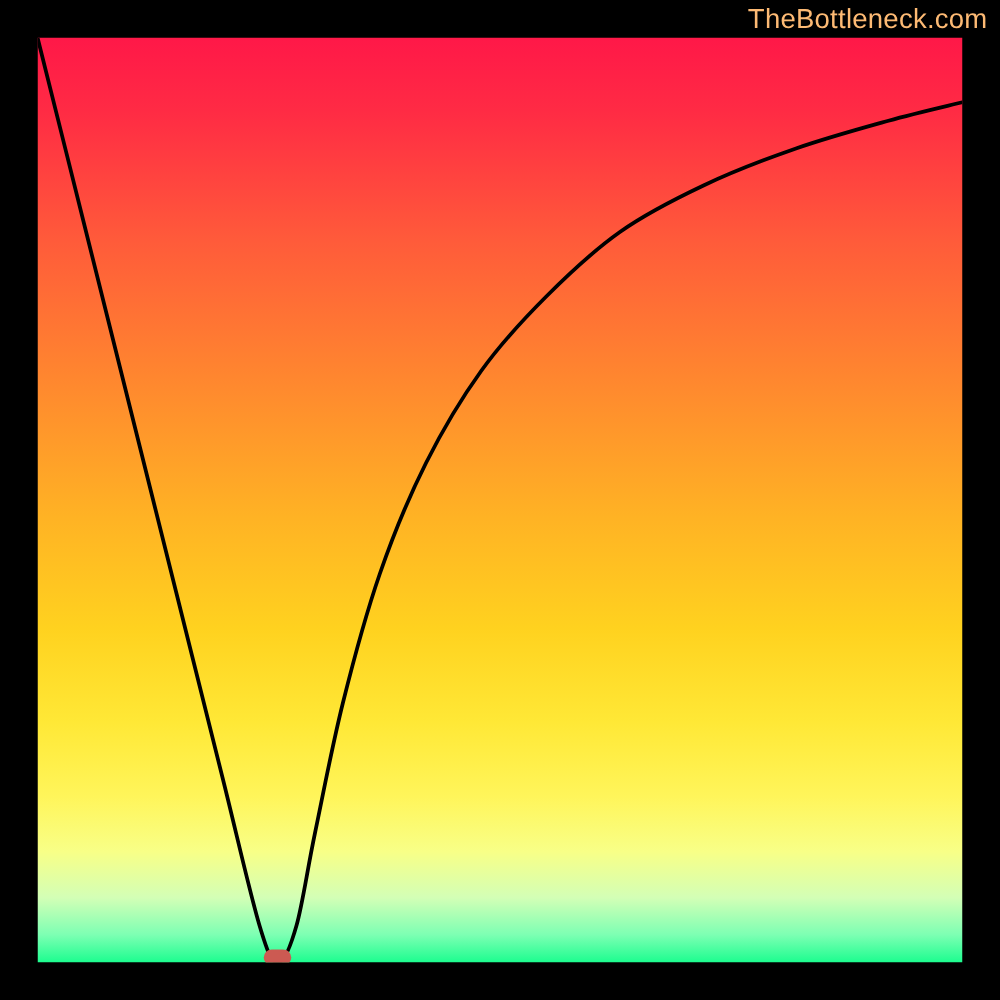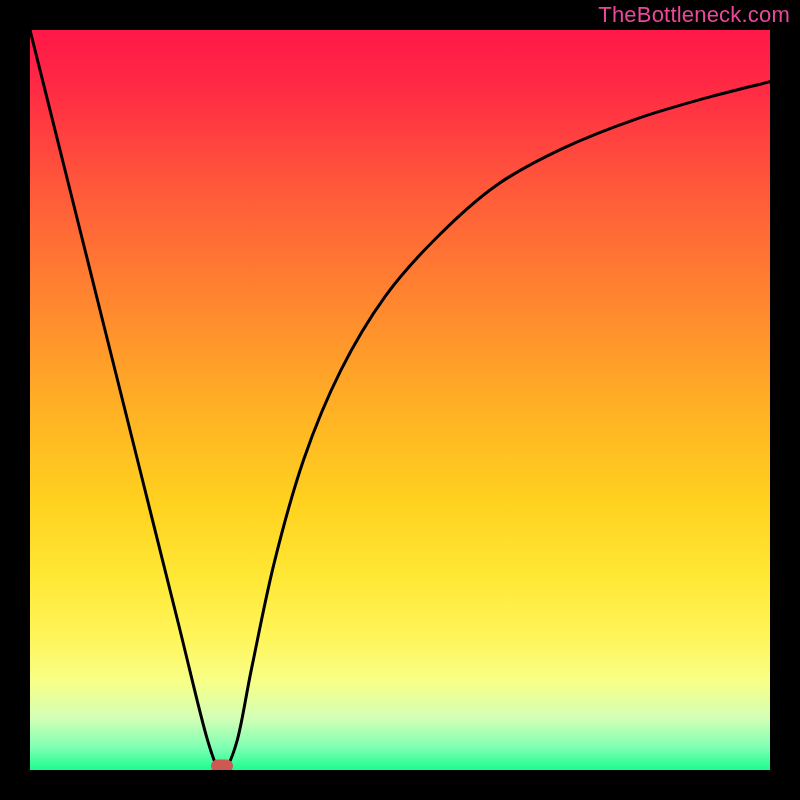--- a/index.html
+++ b/index.html
@@ -14,21 +14,21 @@
   .frame {
     position: relative;
     width: 800px;
     height: 800px;
     background: #000;
   }
   .watermark {
     position: absolute;
     top: 2px;
     right: 10px;
-    color: #ec4899;
+    color: #fdba74;
     font-size: 22px;
     font-weight: 500;
     letter-spacing: 0.2px;
     z-index: 5;
   }
   .plot-area {
     position: absolute;
     left: 30px;
     top: 30px;
     width: 740px;

